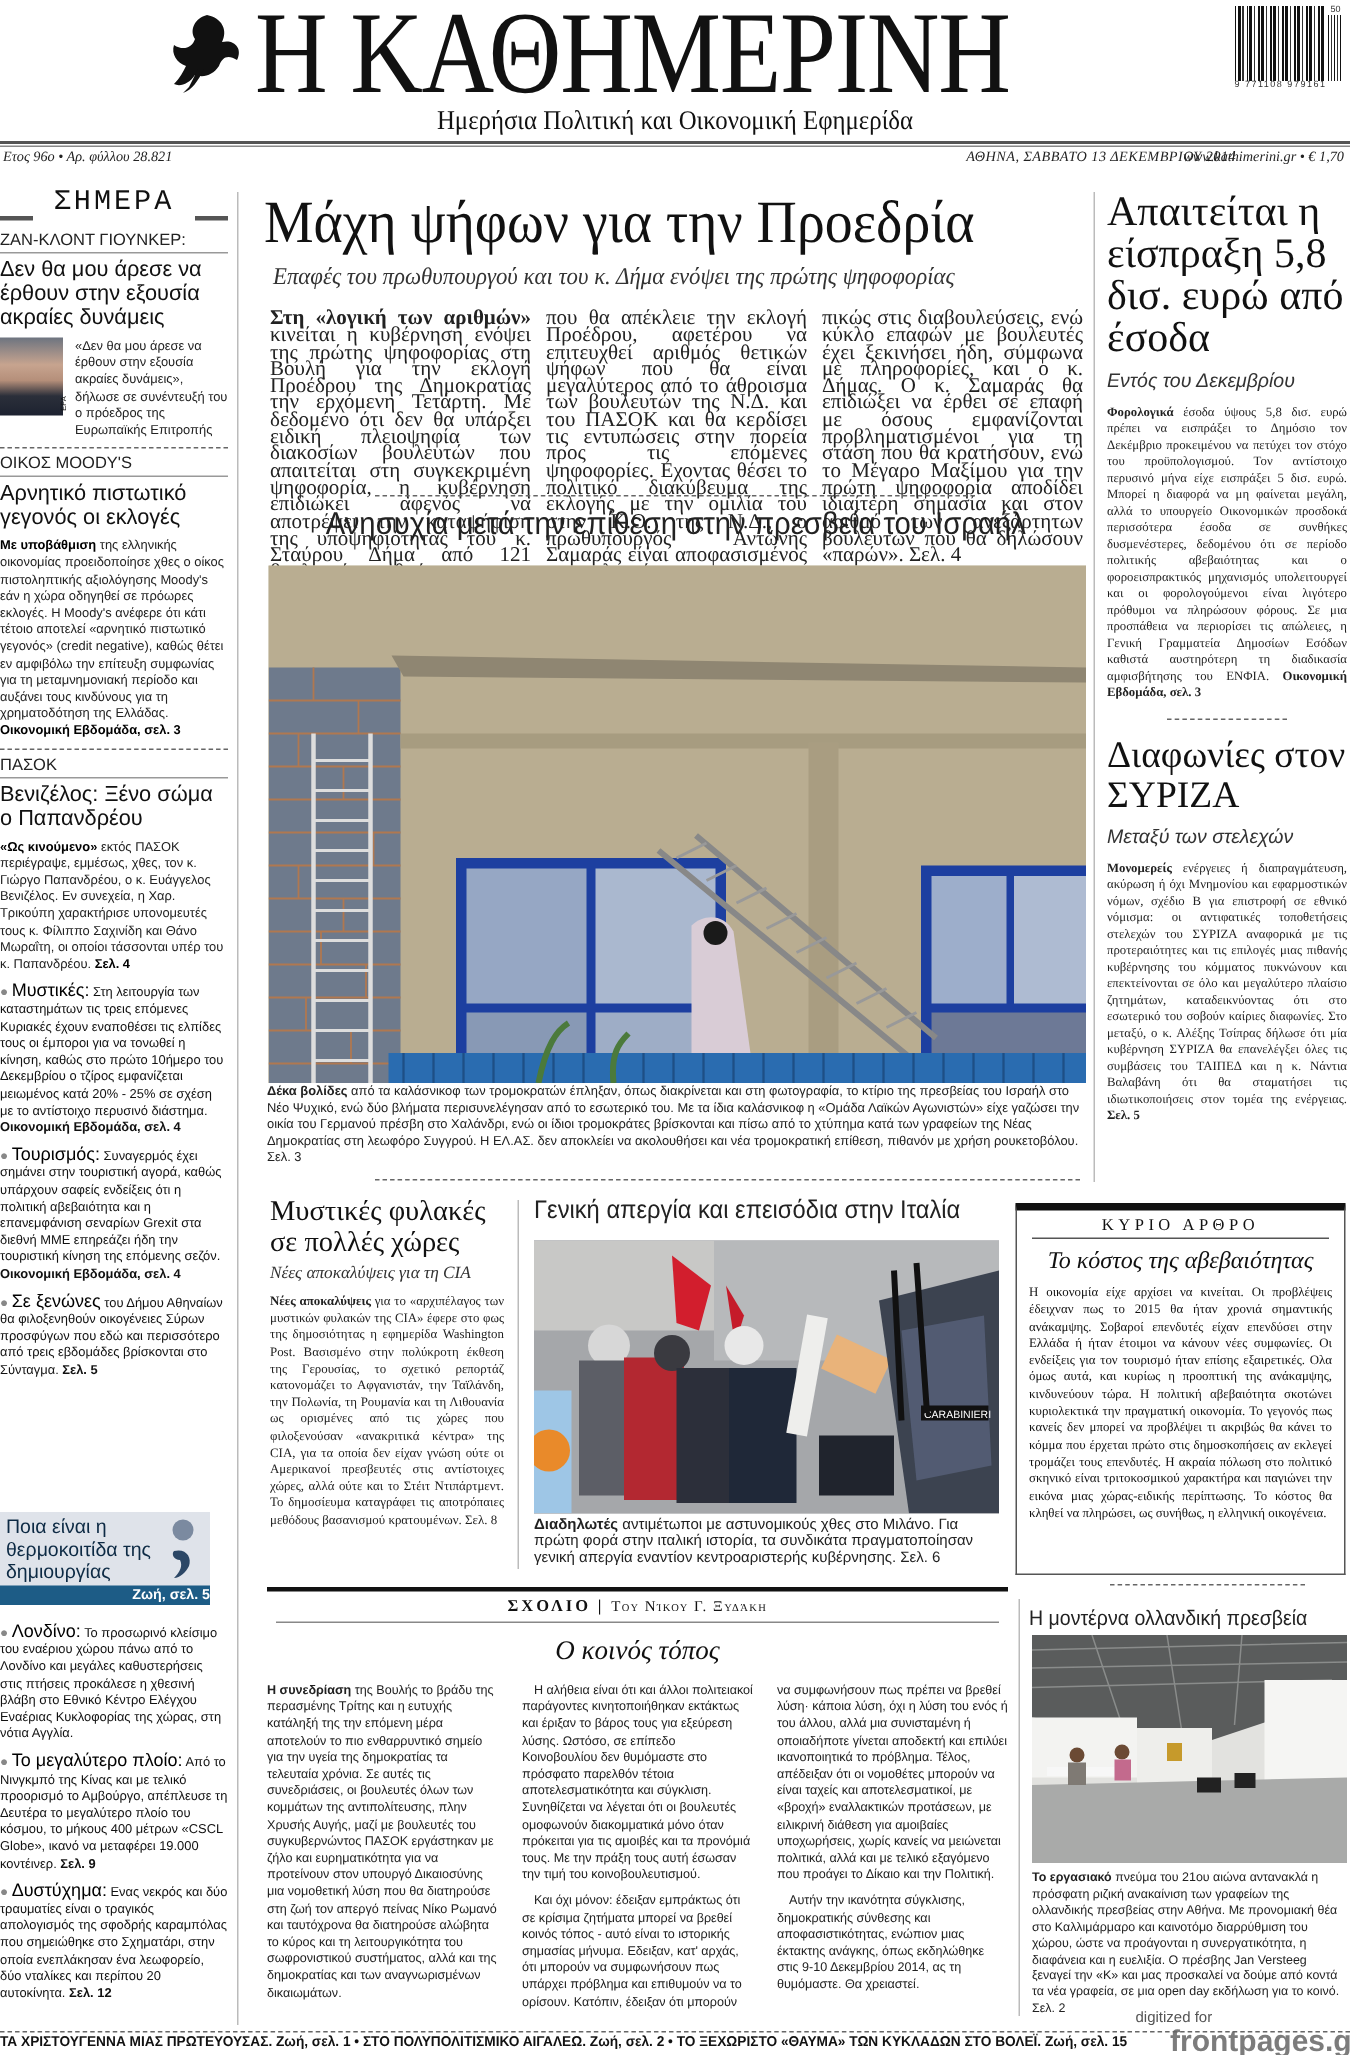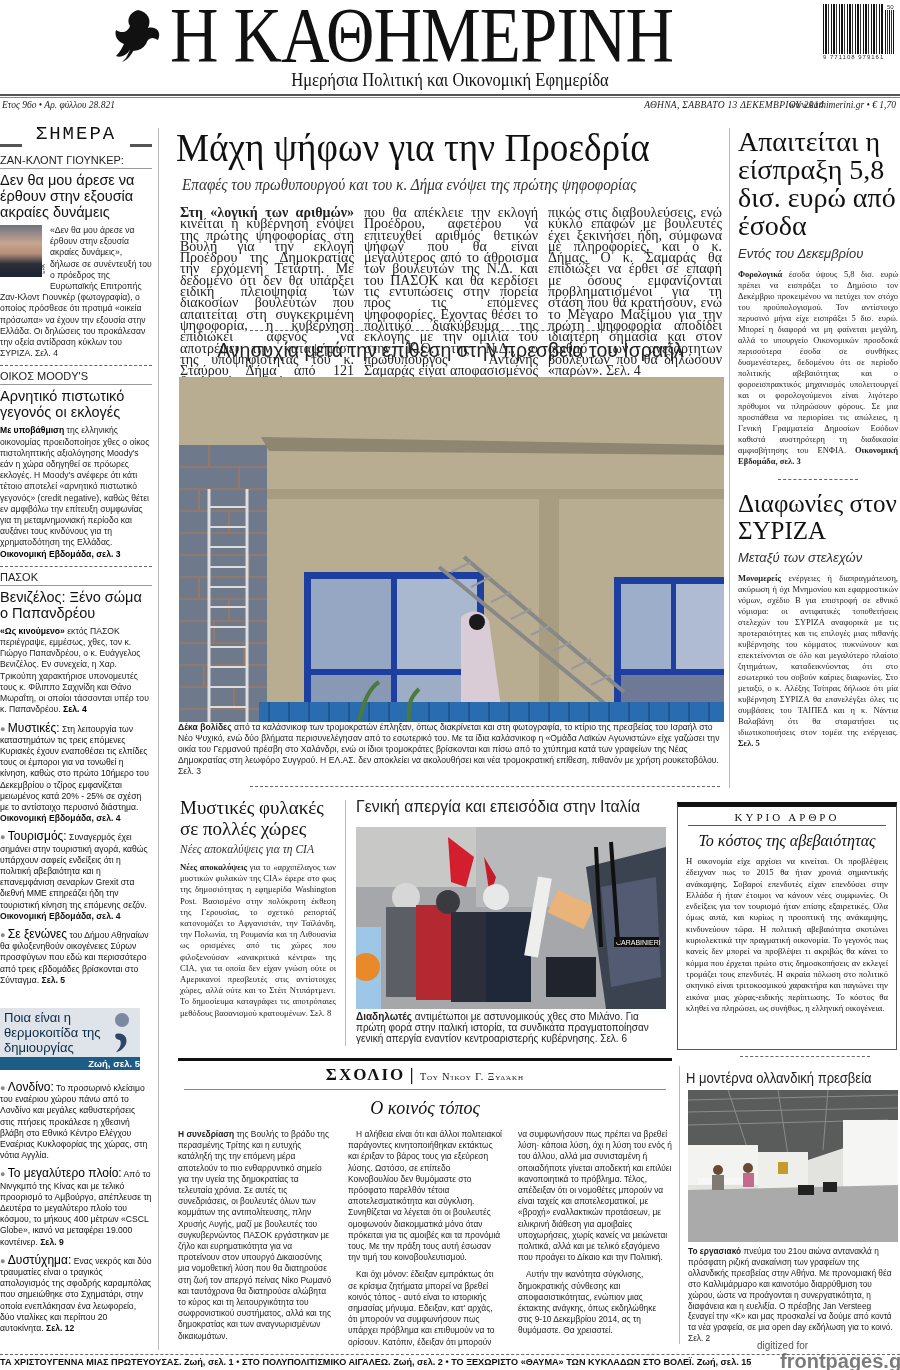--- a/index.html
+++ b/index.html
@@ -59,21 +59,21 @@
 .photo2{position:absolute;left:0;top:30px;width:310px;height:182px;overflow:hidden;background:#8d8f95}
 .italy .cap{position:absolute;left:0;top:214px;width:312px;font-size:10px;line-height:11px;color:#222}
 
 .editorial{left:677px;top:802px;width:220px;height:248px;border:1px solid #555;border-top:5px solid #111}
 .editorial .k{text-align:center;font-family:"Liberation Serif",serif;font-size:11px;letter-spacing:3px;margin-top:4px;padding-bottom:2px;border-bottom:1px solid #555;margin-left:10px;margin-right:10px}
 .editorial .h{text-align:center;font-family:"Liberation Serif",serif;font-style:italic;font-size:16px;margin-top:6px}
 .editorial .b{font-family:"Liberation Serif",serif;font-size:8.6px;line-height:11.3px;color:#111;margin:6px 8px 0;text-align:justify}
 
 .comment{left:178px;top:1058px;width:494px;border-top:3px solid #111}
 .comment .k{text-align:center;font-family:"Liberation Serif",serif;font-size:10px;letter-spacing:2px;padding:4px 0;border-bottom:1px solid #888;margin:0 6px}
-.comment .k b{font-size:17px}
+.comment .k b{font-size:11px}
 .comment .h{text-align:center;font-family:"Liberation Serif",serif;font-style:italic;font-size:18px;margin-top:8px}
 .comment .cols{display:grid;grid-template-columns:1fr 1fr 1fr;column-gap:16px;margin-top:10px;font-size:8.4px;line-height:11.2px;color:#222}
 .comment .cols p{text-indent:8px}
 .comment .cols p.first{text-indent:0}
 
 .dutch{left:686px;top:1070px;width:212px}
 .dutch .h{font-size:14px;color:#222;white-space:nowrap;transform:scaleX(.93);transform-origin:left top}
 .photo3{position:absolute;left:2px;top:20px;width:210px;height:152px;overflow:hidden;background:#d9d9d6}
 .dutch .cap{position:absolute;left:2px;top:176px;width:210px;font-size:8.3px;line-height:10.9px;color:#222}
 
@@ -116,21 +116,20 @@
 
   <div style="margin-top:4px">
     <div class="kicker">ΖΑΝ-ΚΛΟΝΤ ΓΙΟΥΝΚΕΡ:</div>
     <div class="lhead">Δεν θα μου άρεσε να έρθουν στην εξουσία ακραίες δυνάμεις</div>
     <div style="display:flex;gap:4px">
       <div style="width:42px;height:52px;flex:none;background:linear-gradient(180deg,#6d7480 0%,#c7a48f 35%,#b58f7a 55%,#2b2f3a 75%,#1d2230 100%);position:relative">
         <span style="position:absolute;right:-6px;bottom:2px;font-size:5px;transform:rotate(-90deg)">EPA</span>
       </div>
       <div class="lbody" style="padding-left:4px">«Δεν θα μου άρεσε να έρθουν στην εξουσία ακραίες δυνάμεις», δήλωσε σε συνέντευξή του ο πρόεδρος της Ευρωπαϊκής Επιτροπής</div>
     </div>
-    <div class="lbody">Ζαν-Κλοντ Γιουνκέρ (φωτογραφία), ο οποίος πρόσθεσε ότι προτιμά «οικεία πρόσωπα» να έχουν την εξουσία στην Ελλάδα. Οι δηλώσεις του προκάλεσαν την οξεία αντίδραση κύκλων του ΣΥΡΙΖΑ. Σελ. 4</div>
   </div>
 
   <div class="dash" style="margin:6px 0 4px"></div>
 
   <div>
     <div class="kicker">ΟΙΚΟΣ MOODY'S</div>
     <div class="lhead">Αρνητικό πιστωτικό γεγονός οι εκλογές</div>
     <div class="lbody"><b>Με υποβάθμιση</b><span> της ελληνικής οικονομίας προειδοποίησε χθες ο οίκος πιστοληπτικής αξιολόγησης Moody's εάν η χώρα οδηγηθεί σε πρόωρες εκλογές. Η Moody's ανέφερε ότι κάτι τέτοιο αποτελεί «αρνητικό πιστωτικό γεγονός» (credit negative), καθώς θέτει εν αμφιβόλω την επίτευξη συμφωνίας για τη μεταμνημονιακή περίοδο και αυξάνει τους κινδύνους για τη χρηματοδότηση της Ελλάδας.</span> <b>Οικονομική Εβδομάδα, σελ. 3</b></div>
   </div>
 

